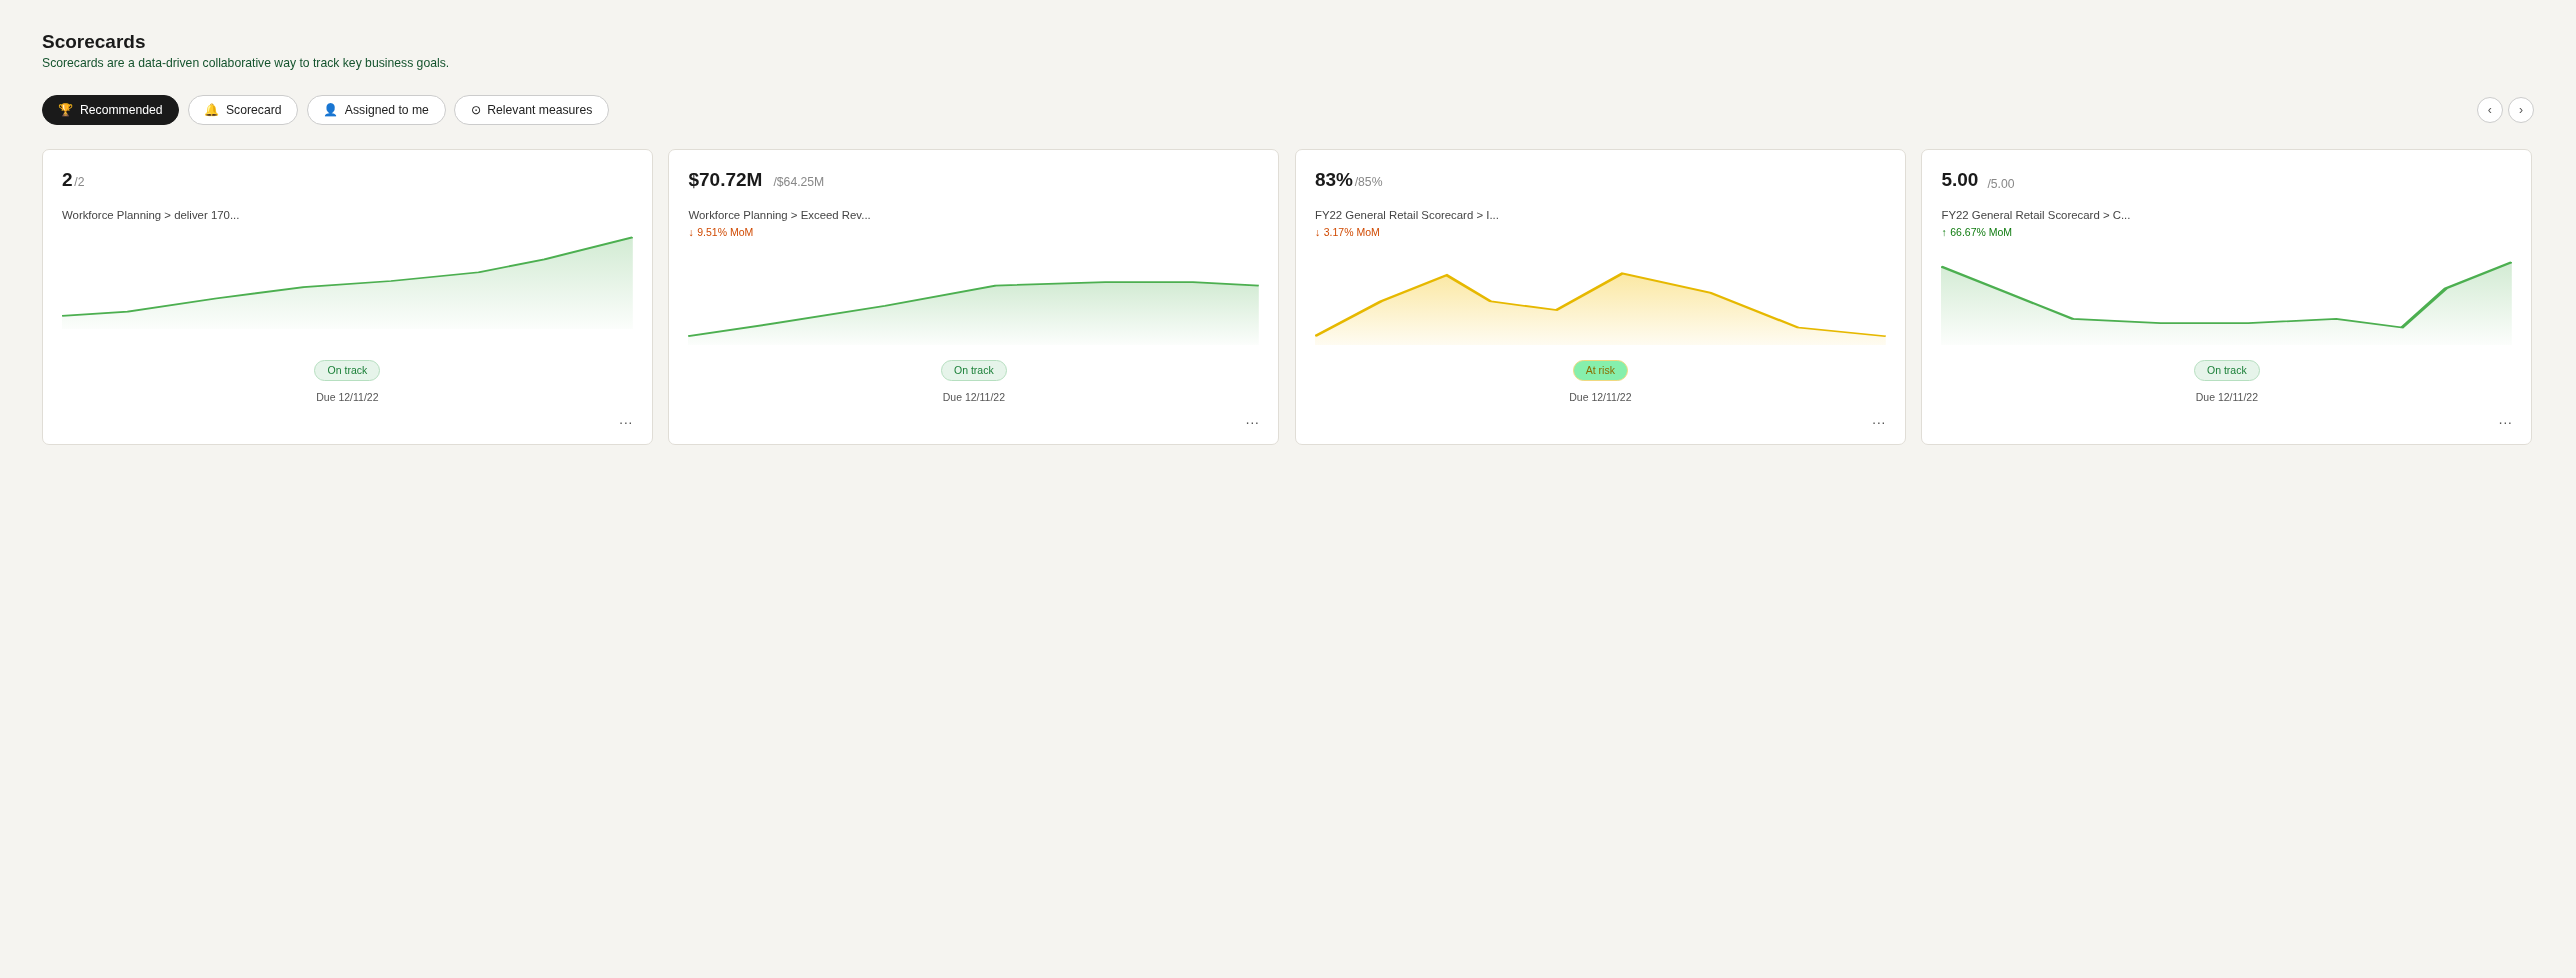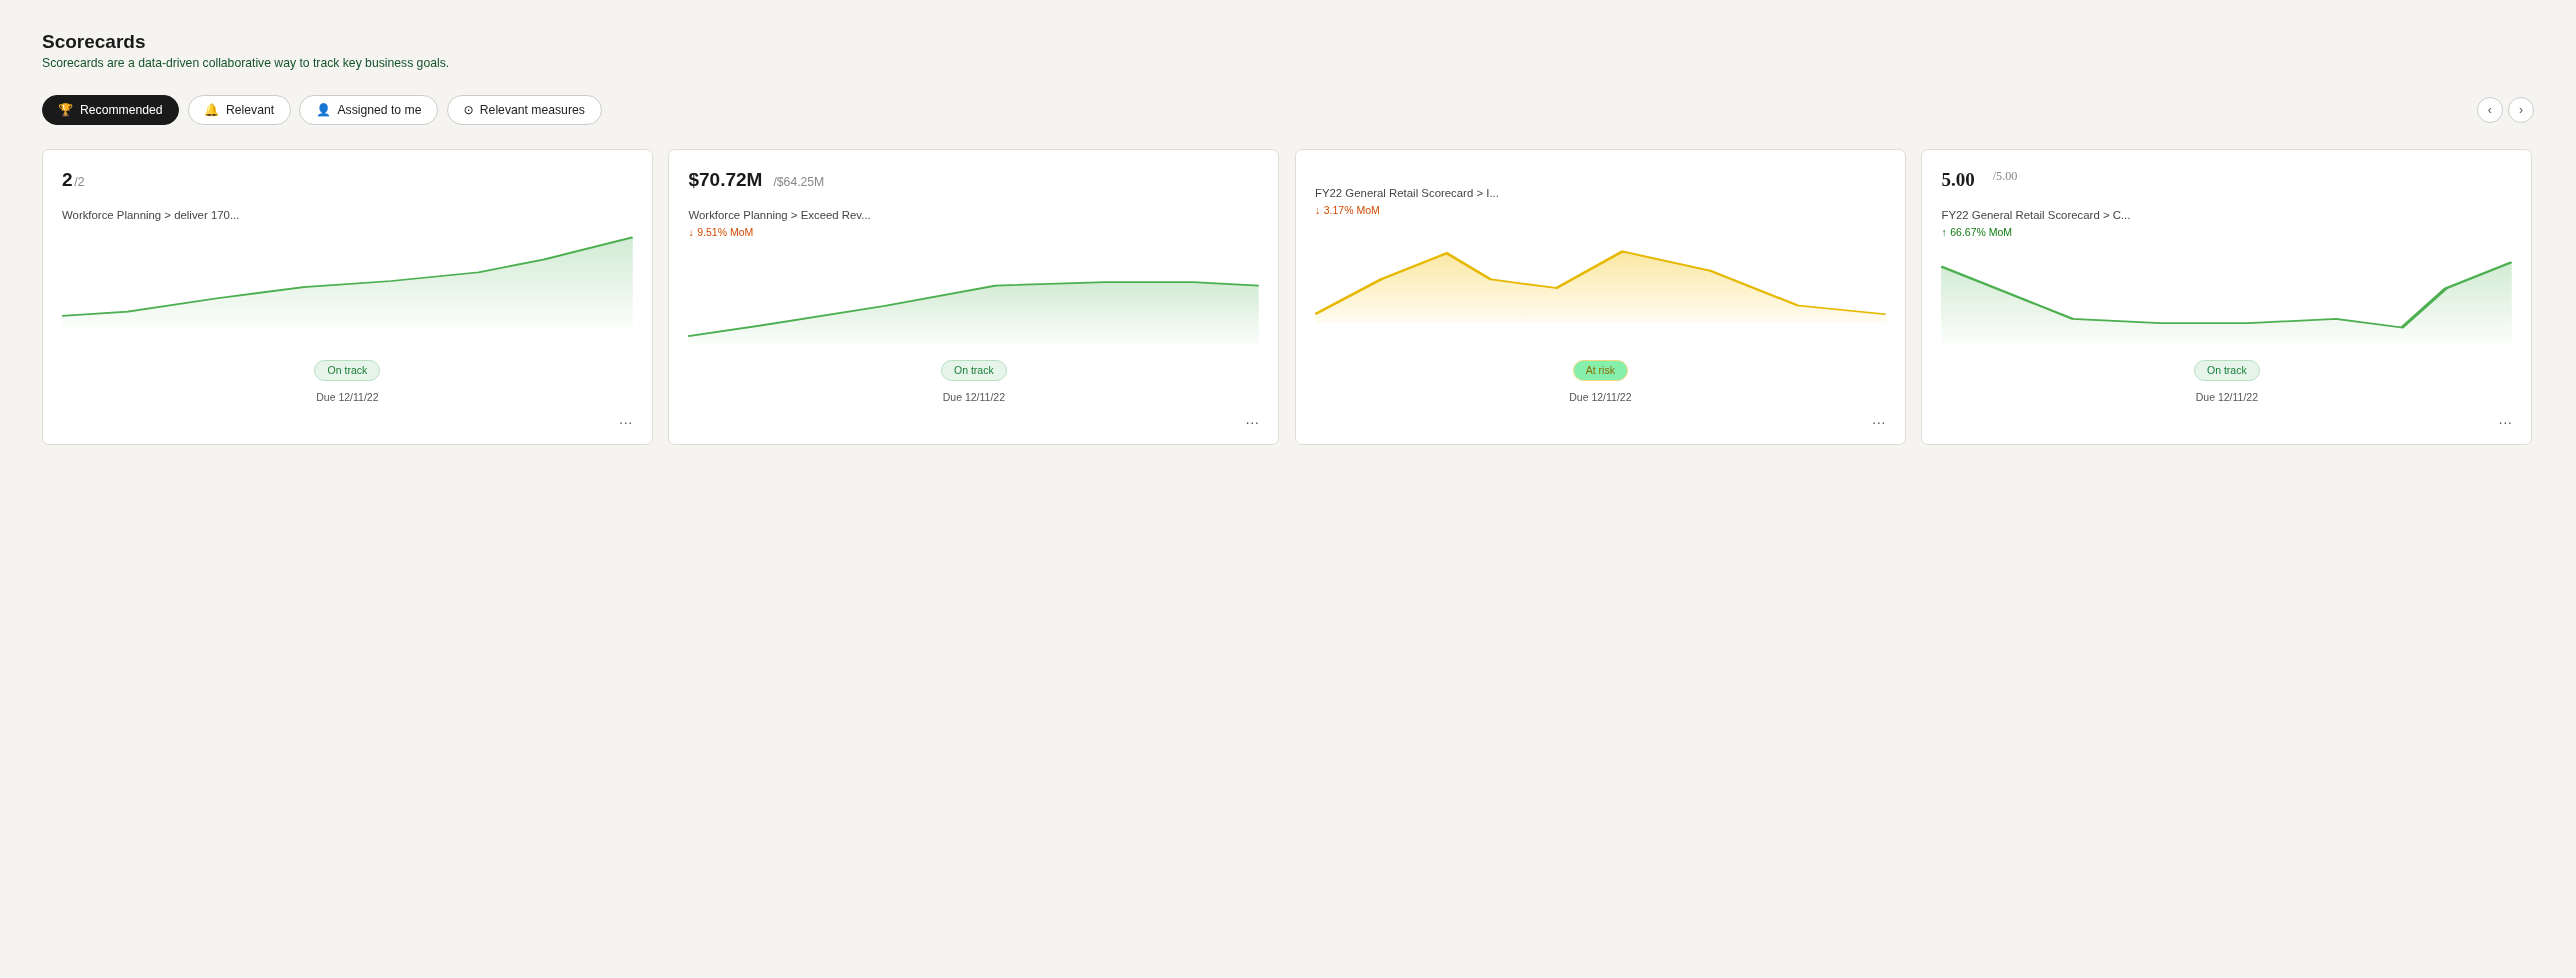--- a/index.html
+++ b/index.html
@@ -157,21 +157,21 @@
 
 <div class="tabs-row">
 
   <button class="tab-btn active">
     <span>🏆</span>
     <span>Recommended</span>
   </button>
 
   <button class="tab-btn">
     <span>🔔</span>
-    <span>Relevant</span>
+    <span>Scorecard</span>
   </button>
 
   <button class="tab-btn">
     <span>👤</span>
     <span>Assigned to me</span>
   </button>
 
   <button class="tab-btn">
     <span>⊙</span>
     <span>Relevant measures</span>
@@ -233,20 +233,24 @@
       </svg>
     </div>
     <div class="card-footer">
       <span class="status-badge badge-green">On track</span>
       <span class="due-date">Due 12/11/22</span>
       <span class="more-btn">···</span>
     </div>
   </div>
 
   <div class="card">
+    <div style="display:flex;align-items:baseline;gap:1.7px;">
+      <span class="card-metric-main">83%</span>
+      <span class="card-metric-target">/85%</span>
+    </div>
     <div class="card-title">FY22 General Retail Scorecard &gt; I...</div>
     <div class="card-mom mom-down">
       <span>↓</span>
       <span>3.17% MoM</span>
     </div>
     <div class="chart-area">
       <svg class="chart" viewBox="0 0 260 110" preserveAspectRatio="none">
         <defs>
           <linearGradient id="g3" x1="0" y1="0" x2="0" y2="1">
             <stop offset="0%" stop-color="rgba(245,197,24,0.4)"></stop>
@@ -258,21 +262,21 @@
       </svg>
     </div>
     <div class="card-footer">
       <span class="status-badge badge-yellow">At risk</span>
       <span class="due-date">Due 12/11/22</span>
       <span class="more-btn">···</span>
     </div>
   </div>
 
   <div class="card">
-    <div style="display:flex;align-items:flex-start;gap:18px;font-family:Liberation Serif, serif;">
+    <div style="display:flex;align-items:flex-end;gap:9px;">
       <span class="card-metric-main">5.00</span>
       <span class="card-metric-target">/5.00</span>
     </div>
     <div class="card-title">FY22 General Retail Scorecard &gt; C...</div>
     <div class="card-mom mom-up">
       <span>↑</span>
       <span>66.67% MoM</span>
     </div>
     <div class="chart-area">
       <svg class="chart" viewBox="0 0 260 110" preserveAspectRatio="none">

